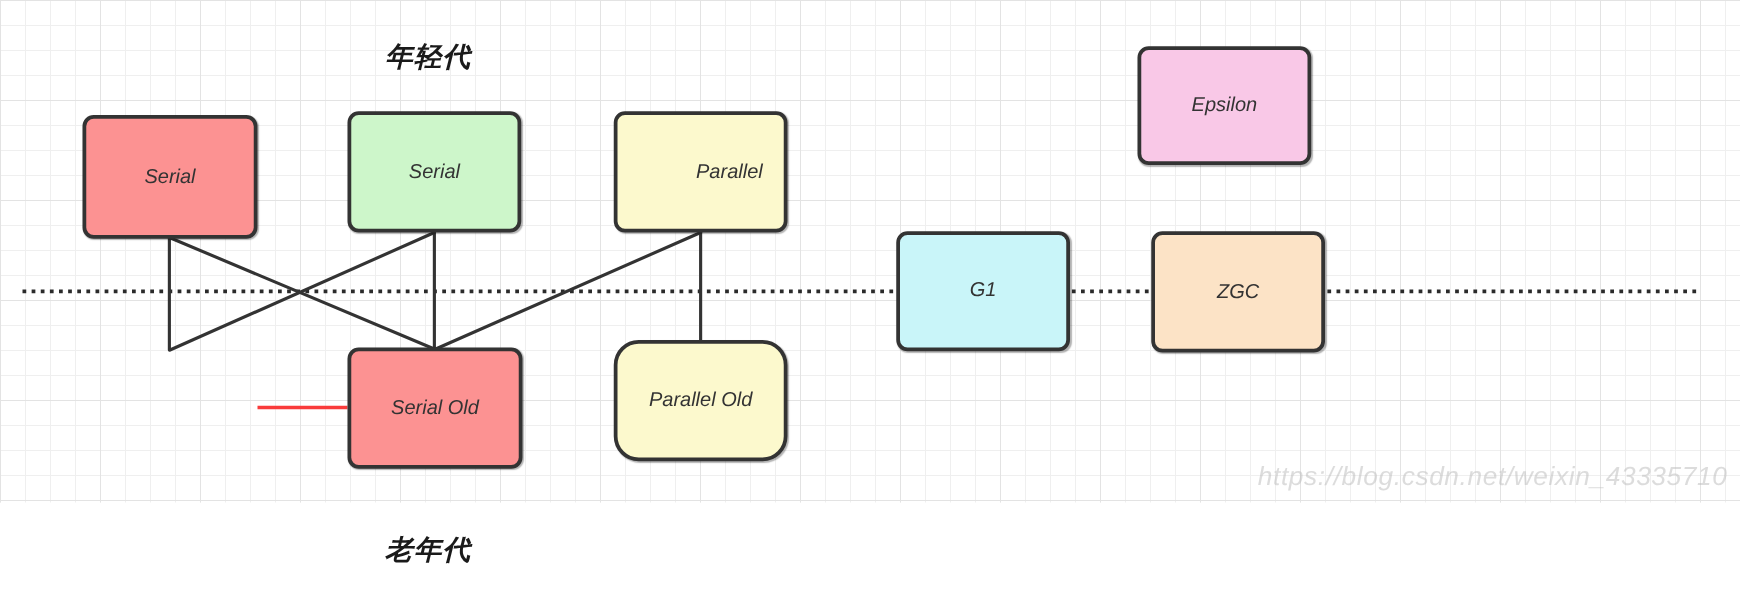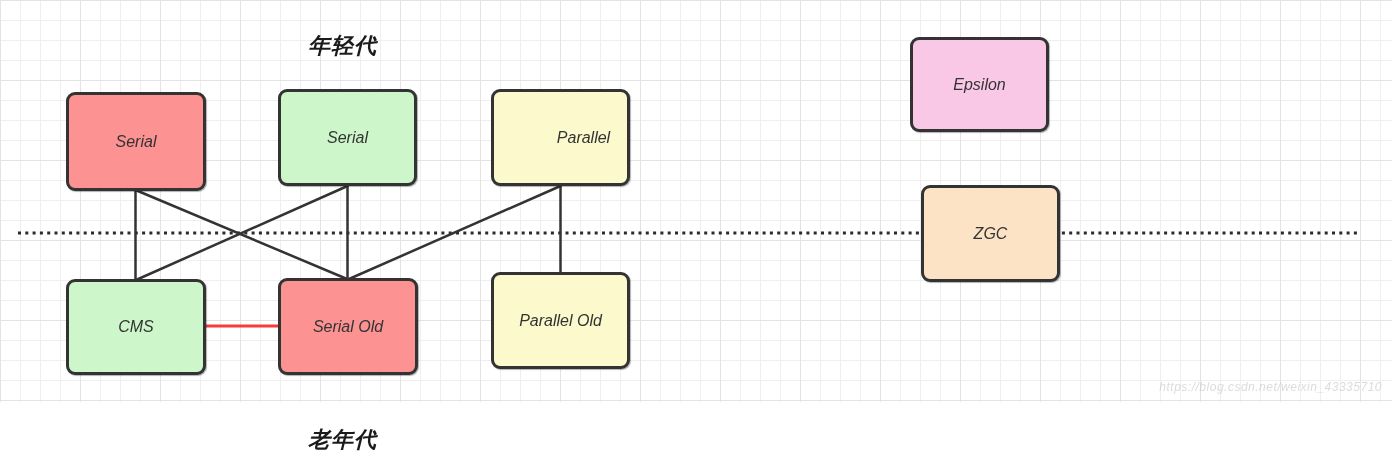--- a/index.html
+++ b/index.html
@@ -42,41 +42,41 @@
     justify-content: center;
     font-size: 16px;
     color: #333333;
     box-shadow: 1px 1px 1px rgba(0,0,0,0.3);
   }
   .n-serial       { left:  66px; top:  92px; width: 140px; height:  99px; }
   .n-parnew       { left: 278px; top:  89px; width: 139px; height:  97px; }
   .n-parallel     { left: 491px; top:  89px; width: 139px; height:  97px; }
   .n-cms          { left:  66px; top: 279px; width: 140px; height:  96px; }
   .n-serial-old   { left: 278px; top: 278px; width: 140px; height:  97px; }
-  .n-parallel-old { left: 491px; top: 272px; width: 139px; height:  97px; }
+  .n-parallel-old { left: 491px; top: 272px; width: 139px; height:  97px; border-radius: 20px; }
   .n-g1           { left: 717px; top: 185px; width: 139px; height:  96px; }
   .n-zgc          { left: 921px; top: 185px; width: 139px; height:  97px; }
   .n-shenandoah   { left: 1124px; top: 185px; width: 139px; height:  97px; }
   .n-epsilon      { left: 910px; top:  37px; width: 139px; height:  95px; }
   .gen-label {
     position: absolute;
     z-index: 2;
     font-size: 22px;
     font-weight: bold;
     color: #1a1a1a;
     letter-spacing: 1px;
   }
   .young-gen { left: 308px; top: 31px; }
   .old-gen   { left: 308px; top: 425px; }
   .watermark {
     position: absolute;
     z-index: 0;
     right: 10px;
     bottom: 8px;
-    font-size: 12px;
+    font-size: 21px;
     color: rgba(185, 185, 185, 0.5);
     letter-spacing: 0.5px;
   }
 </style>
 </head>
 <body>
 
 <div class="canvas">
 
   <svg class="edges-svg" width="1392" height="472" viewBox="0 0 1392 472">
@@ -95,28 +95,28 @@
 
   <div class="node n-serial" style="background-color: rgb(252, 146, 146); justify-content: center;">
     <span>Serial</span>
   </div>
   <div class="node n-parnew" style="background-color: rgb(205, 246, 202);">
     <span>Serial</span>
   </div>
   <div class="node n-parallel" style="background-color: rgb(252, 249, 205); padding-left: 46px;">
     <span>Parallel</span>
   </div>
-  <div class="node n-cms" style="background-color: rgb(205, 246, 202);">
-    <span>CMS</span>
-  </div>
   <div class="node n-serial-old" style="background-color: rgb(252, 146, 146);">
     <span>Serial Old</span>
   </div>
   <div class="node n-parallel-old" style="background-color: rgb(252, 249, 205);">
     <span>Parallel Old</span>
+  </div>
+  <div class="node n-g1" style="background-color: rgb(201, 245, 249);">
+    <span>G1</span>
   </div>
   <div class="node n-zgc" style="background-color: rgb(252, 227, 198);">
     <span>ZGC</span>
   </div>
   <div class="node n-epsilon" style="background-color: rgb(249, 200, 231);">
     <span>Epsilon</span>
   </div>
 
   <div class="watermark">https://blog.csdn.net/weixin_43335710</div>
 

